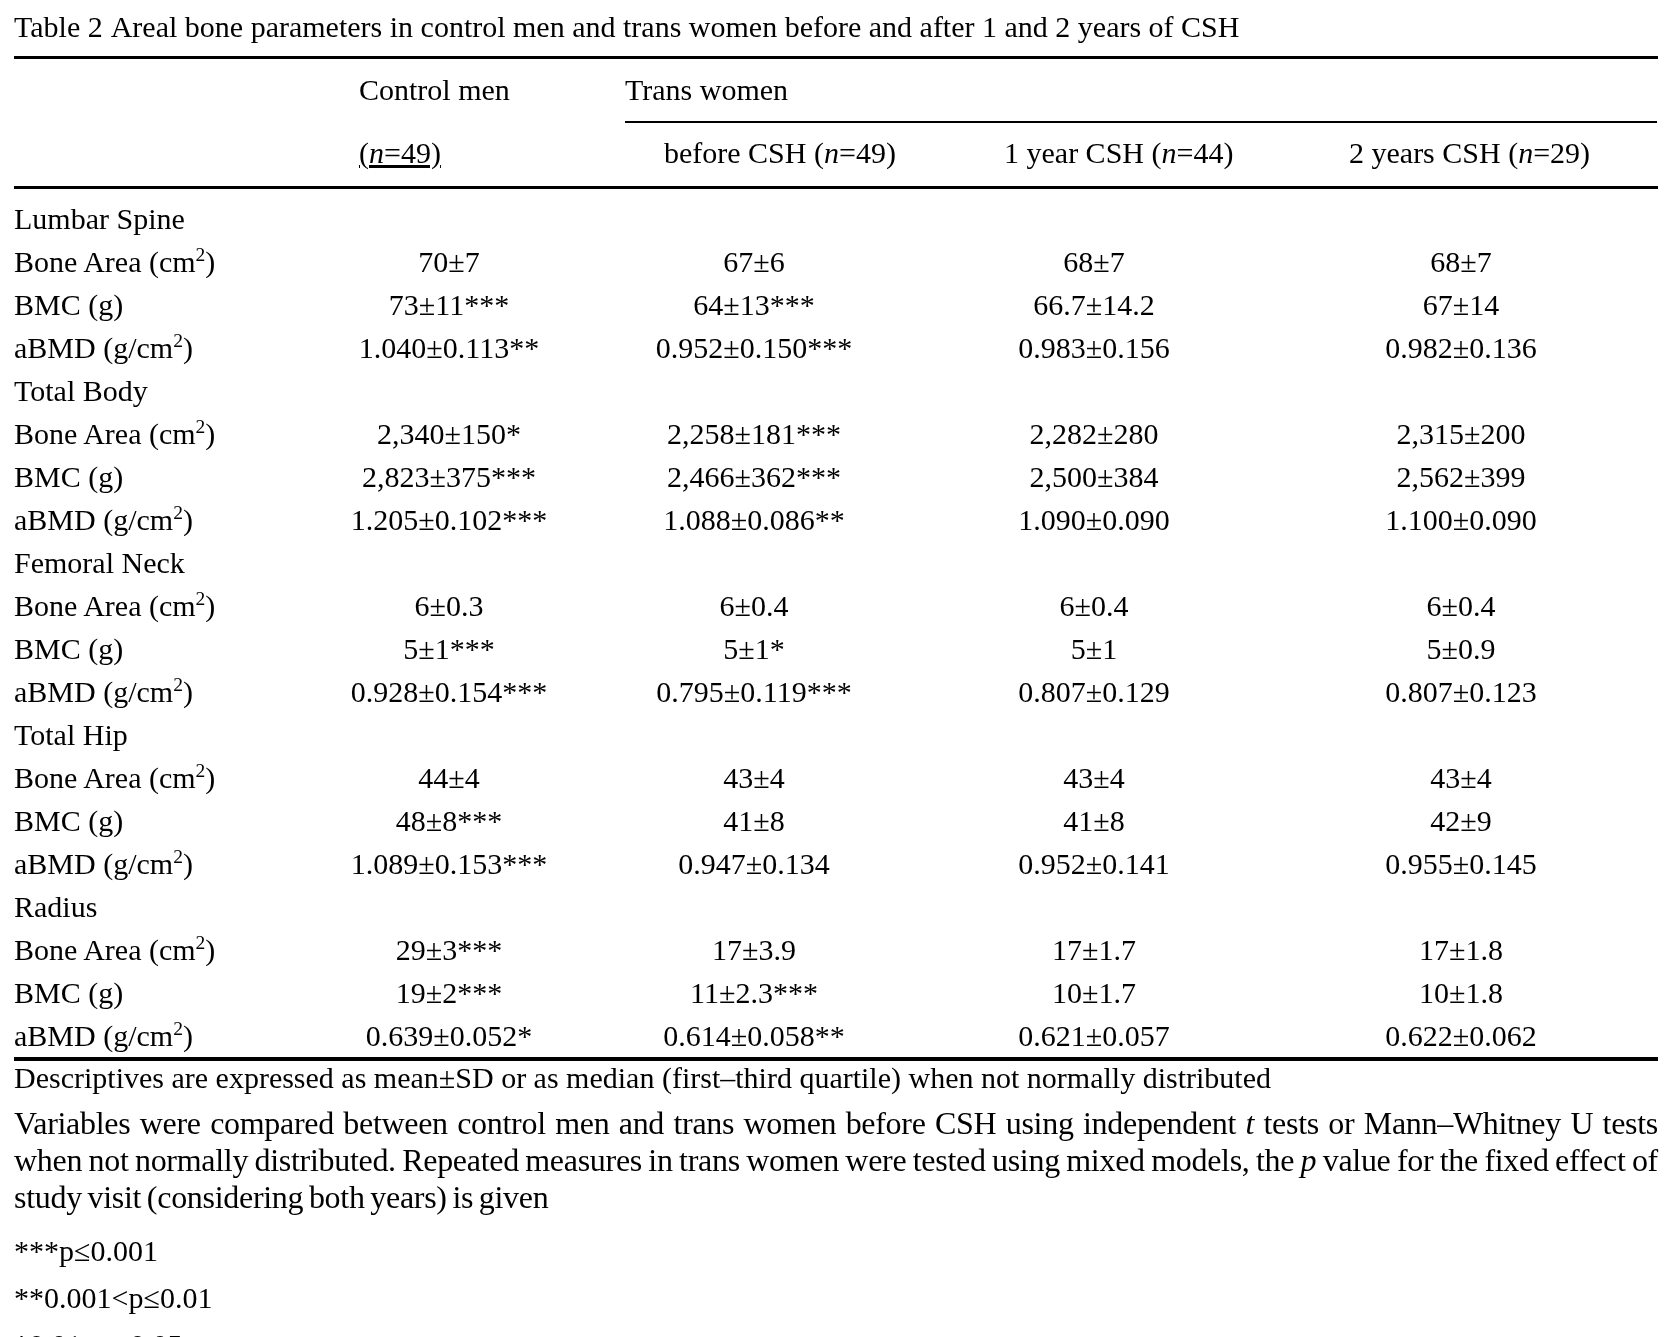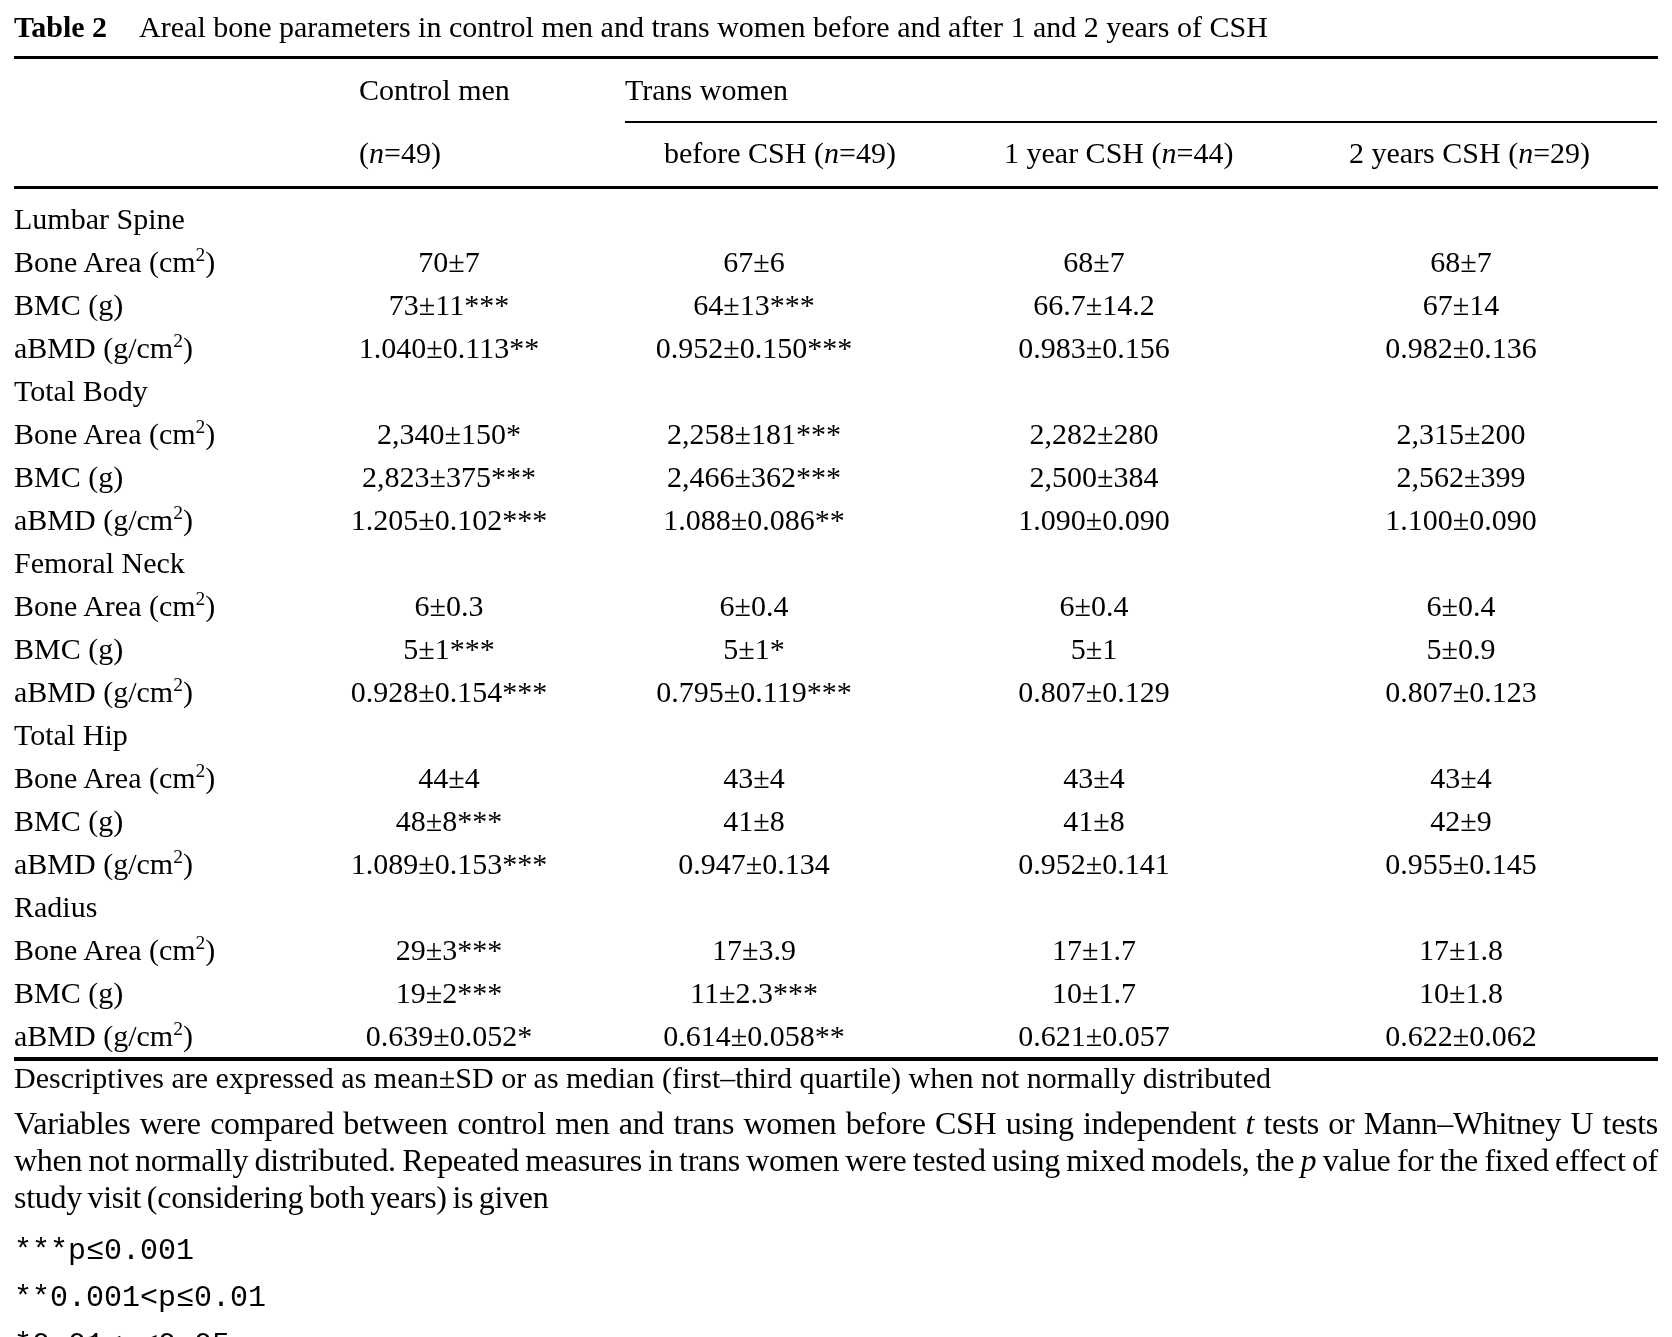--- a/index.html
+++ b/index.html
@@ -16,22 +16,22 @@
   }
   .page {
     padding: 6px 14px 0 14px;
   }
   .caption {
     font-size: 30px;
     padding: 4px 0 12px 0;
     white-space: nowrap;
   }
   .caption .tlabel {
-    font-weight: bold;
-    margin-right: 32px;
+    font-weight: normal;
+    margin-right: 8px;
   }
   table.main {
     width: 1644px;
     table-layout: fixed;
     border-collapse: collapse;
     border-top: 3px solid #000;
     border-bottom: 4px solid #000;
     font-size: 30px;
   }
   col.c1 { width: 300px; }
@@ -50,21 +50,21 @@
     margin-left: 40px;
     border-bottom: 2px solid #000;
     padding-bottom: 14px;
   }
   .hrow2 td {
     border-bottom: 3px solid #000;
     vertical-align: bottom;
     padding-top: 10px;
     padding-bottom: 16px;
   }
-  .pl45 { padding-left: 45px; }
+  .pl45 { padding-left: 45px; text-decoration: underline; }
   .pl80 { padding-left: 80px; }
   .pl85 { padding-left: 85px; }
 
   tbody td {
     height: 43px;
     padding: 0;
     vertical-align: middle;
     line-height: 34px;
   }
   tr.first td { padding-top: 8px; }
@@ -87,21 +87,20 @@
     font-size: 32px;
     line-height: 37px;
     text-align: justify;
     letter-spacing: -0.3px;
     word-spacing: -2px;
     width: 1644px;
   }
   .sig {
     font-size: 30px;
     margin-top: 13px;
-    font-family: Liberation Mono, monospace;
   }
   .sig.firstsig { margin-top: 18px; }
 </style>
 </head>
 <body>
 
 <div class="page">
 
   <div class="caption">
     <span class="tlabel">Table 2</span><span>Areal bone parameters in control men and trans women before and after 1 and 2 years of CSH</span>

